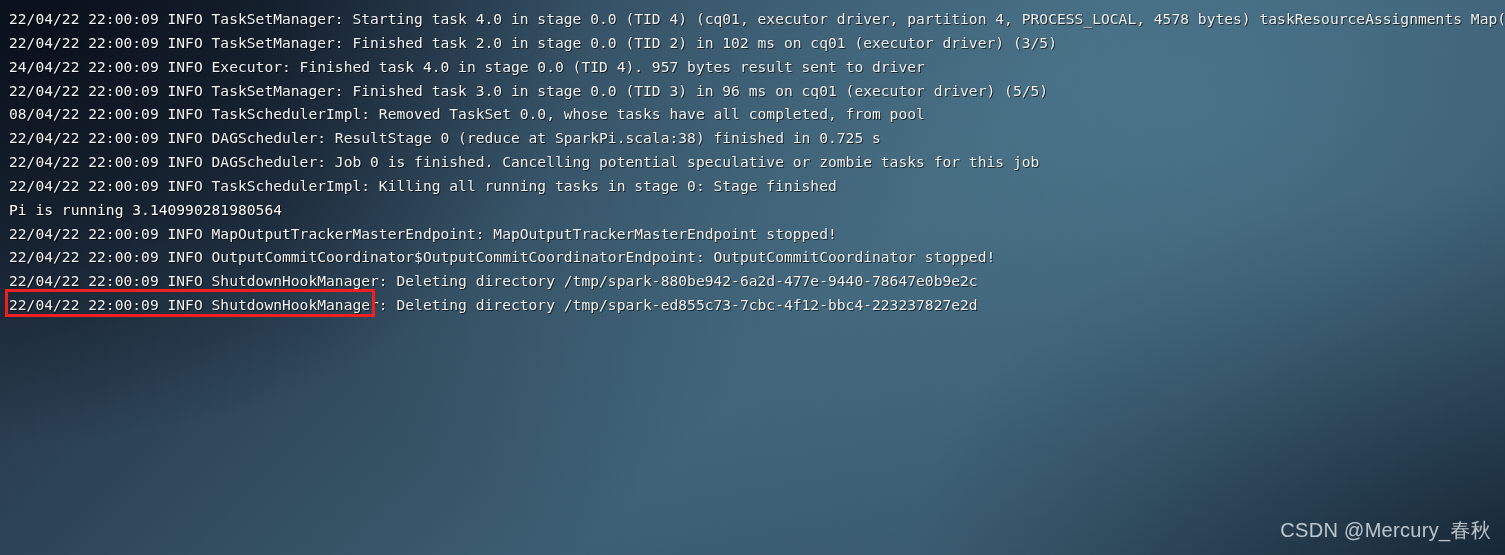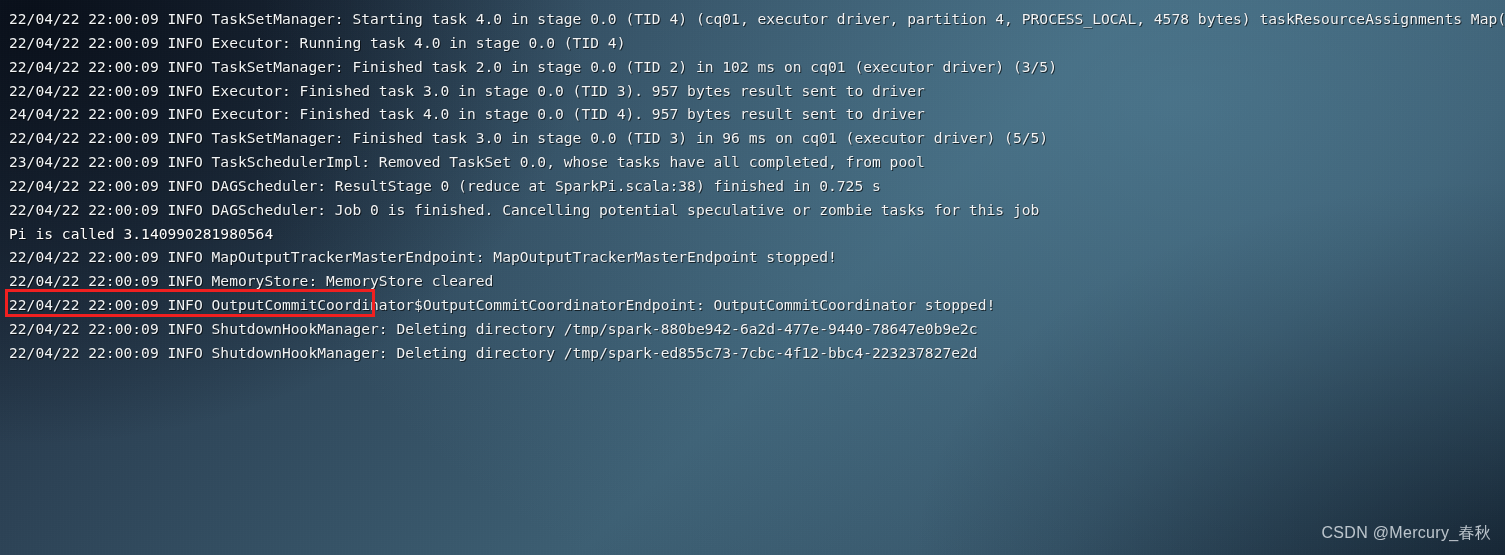--- a/index.html
+++ b/index.html
@@ -59,46 +59,44 @@
     height: 28px;
     border: 3px solid #f02020;
     box-sizing: border-box;
     pointer-events: none;
   }
   #watermark {
     position: absolute;
     right: 14px;
     bottom: 11px;
     font-family: "Liberation Sans", "DejaVu Sans", sans-serif;
-    font-size: 16px;
+    font-size: 20px;
     color: rgba(226,233,238,0.80);
     letter-spacing: 0.3px;
     white-space: nowrap;
   }
 </style>
 </head>
 <body>
 
 <div id="screen">
 
   <div id="noise"></div>
 
   <div id="log">
       <div class="log-line">22/04/22 22:00:09 INFO TaskSetManager: Starting task 4.0 in stage 0.0 (TID 4) (cq01, executor driver, partition 4, PROCESS_LOCAL, 4578 bytes) taskResourceAssignments Map()</div>
-      <div class="log-line">22/04/22 22:00:09 INFO Executor: Running task 4.0 in stage 0.0 (TID 4)</div>
       <div class="log-line">22/04/22 22:00:09 INFO TaskSetManager: Finished task 2.0 in stage 0.0 (TID 2) in 102 ms on cq01 (executor driver) (3/5)</div>
-      <div class="log-line">22/04/22 22:00:09 INFO Executor: Finished task 3.0 in stage 0.0 (TID 3). 957 bytes result sent to driver</div>
       <div class="log-line">24/04/22 22:00:09 INFO Executor: Finished task 4.0 in stage 0.0 (TID 4). 957 bytes result sent to driver</div>
       <div class="log-line">22/04/22 22:00:09 INFO TaskSetManager: Finished task 3.0 in stage 0.0 (TID 3) in 96 ms on cq01 (executor driver) (5/5)</div>
-      <div class="log-line">23/04/22 22:00:09 INFO TaskSchedulerImpl: Removed TaskSet 0.0, whose tasks have all completed, from pool</div>
+      <div class="log-line">08/04/22 22:00:09 INFO TaskSchedulerImpl: Removed TaskSet 0.0, whose tasks have all completed, from pool</div>
       <div class="log-line">22/04/22 22:00:09 INFO DAGScheduler: ResultStage 0 (reduce at SparkPi.scala:38) finished in 0.725 s</div>
       <div class="log-line">22/04/22 22:00:09 INFO DAGScheduler: Job 0 is finished. Cancelling potential speculative or zombie tasks for this job</div>
-      <div class="log-line highlighted">Pi is called 3.140990281980564</div>
+      <div class="log-line">22/04/22 22:00:09 INFO TaskSchedulerImpl: Killing all running tasks in stage 0: Stage finished</div>
+      <div class="log-line highlighted">Pi is running 3.140990281980564</div>
       <div class="log-line">22/04/22 22:00:09 INFO MapOutputTrackerMasterEndpoint: MapOutputTrackerMasterEndpoint stopped!</div>
-      <div class="log-line">22/04/22 22:00:09 INFO MemoryStore: MemoryStore cleared</div>
       <div class="log-line">22/04/22 22:00:09 INFO OutputCommitCoordinator$OutputCommitCoordinatorEndpoint: OutputCommitCoordinator stopped!</div>
       <div class="log-line">22/04/22 22:00:09 INFO ShutdownHookManager: Deleting directory /tmp/spark-880be942-6a2d-477e-9440-78647e0b9e2c</div>
       <div class="log-line">22/04/22 22:00:09 INFO ShutdownHookManager: Deleting directory /tmp/spark-ed855c73-7cbc-4f12-bbc4-223237827e2d</div>
     </div>
 
   <div id="highlight-box"></div>
 
   <div id="watermark">CSDN @Mercury_春秋</div>
 
 </div>

